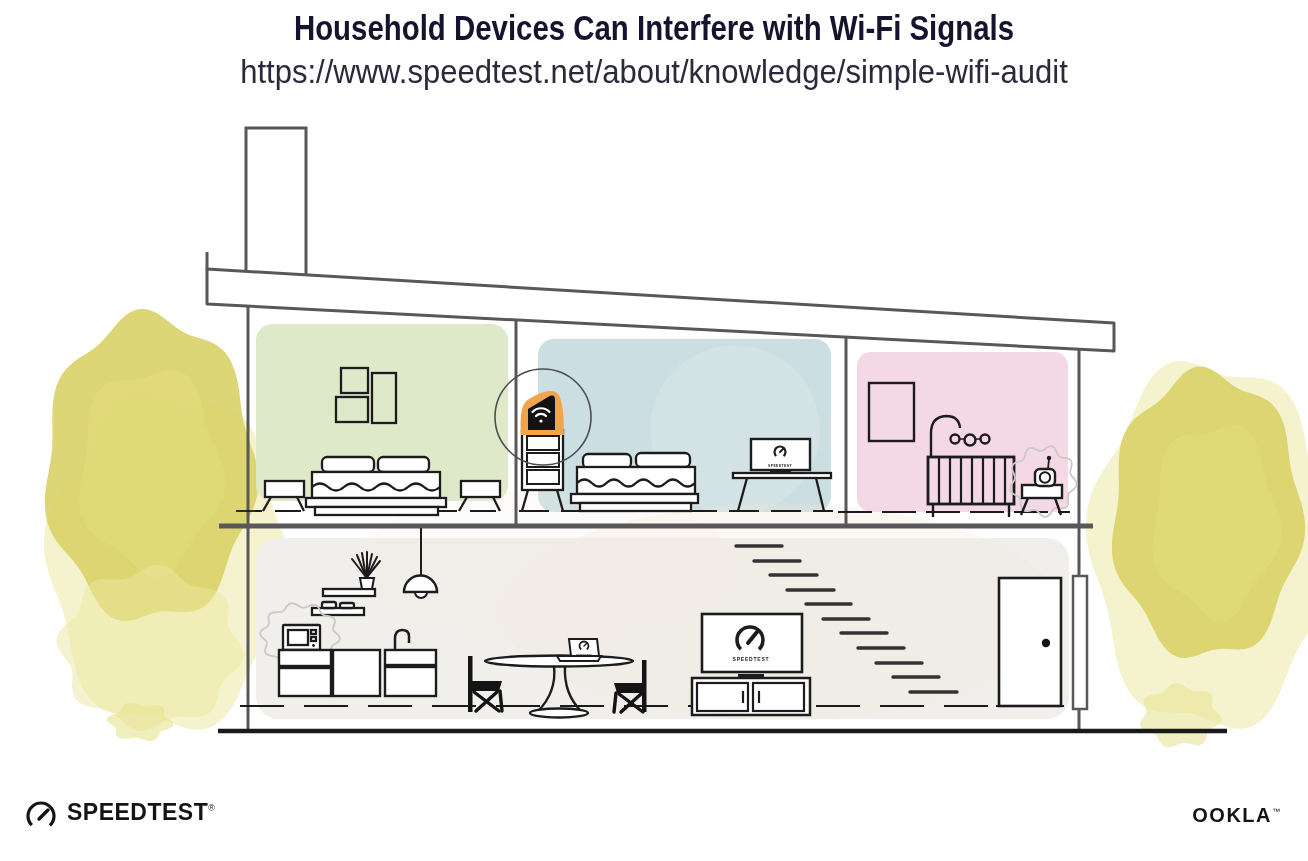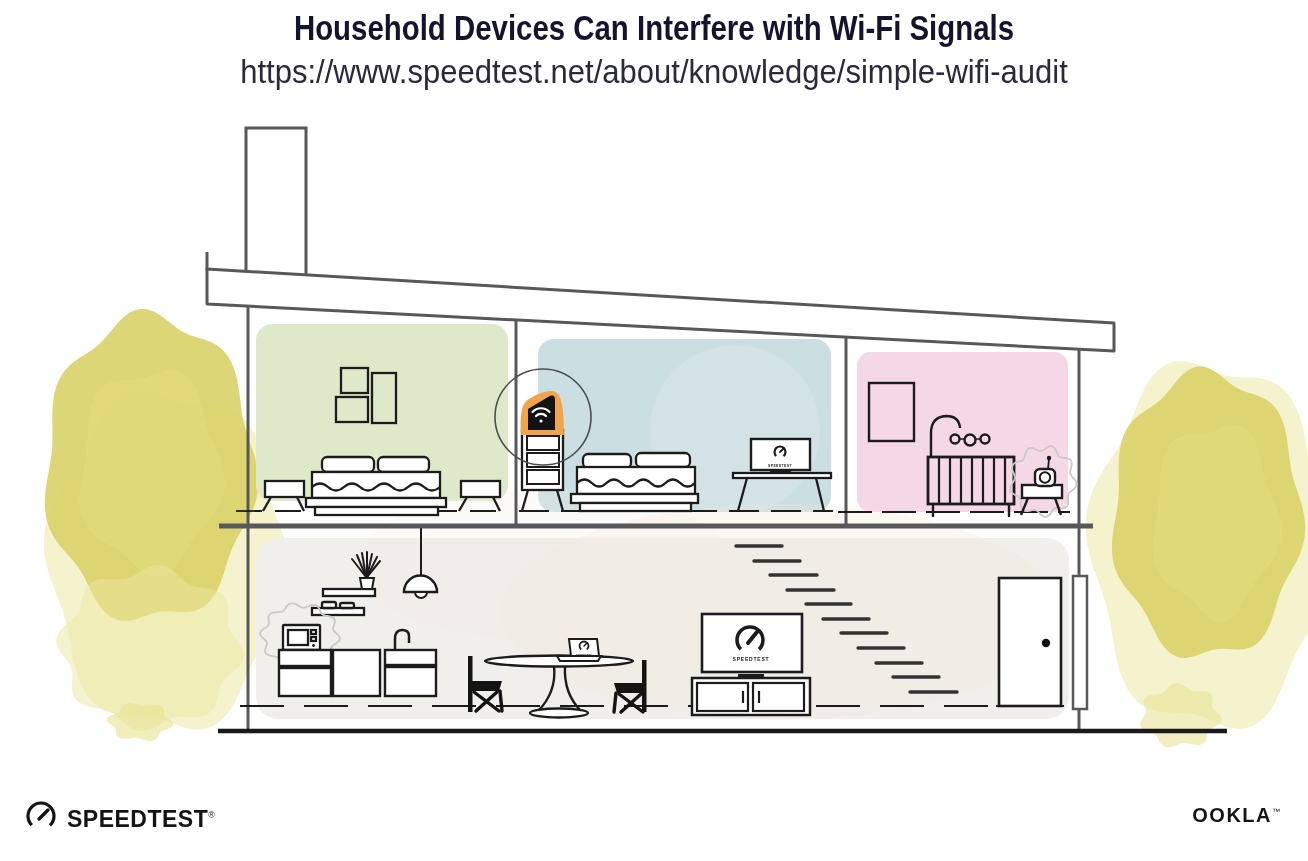--- a/index.html
+++ b/index.html
@@ -11,21 +11,21 @@
   .title{
     margin:0;font-size:35px;font-weight:700;color:#15142e;letter-spacing:0;
     transform:scaleX(0.84);transform-origin:50% 50%;line-height:1.15;
   }
   .url{
     margin:6px 0 0 0;font-size:33px;font-weight:400;color:#2a2a3a;
     transform:scaleX(0.94);transform-origin:50% 50%;line-height:1.1;
   }
   svg.scene{position:absolute;left:0;top:0;}
   .footer-left{
-    position:absolute;left:24px;bottom:28px;display:flex;align-items:flex-end;gap:9px;margin-top:48px;
+    position:absolute;left:24px;bottom:28px;display:flex;align-items:flex-start;gap:9px;margin-top:48px;
   }
   .speedtest-word{font-size:23px;font-weight:700;color:#141414;letter-spacing:0.5px;}
   .speedtest-word sup{font-size:9px;font-weight:400;}
   .footer-right{
     position:absolute;right:28px;bottom:34px;color:#141414;
     font-size:20px;font-weight:700;letter-spacing:1.5px;
   }
   .footer-right sup{font-size:8px;font-weight:400;letter-spacing:0;}
   .screen-label{font-family:"Liberation Sans",sans-serif;font-weight:bold;fill:#1b1b1b;text-anchor:middle;}
 </style>

